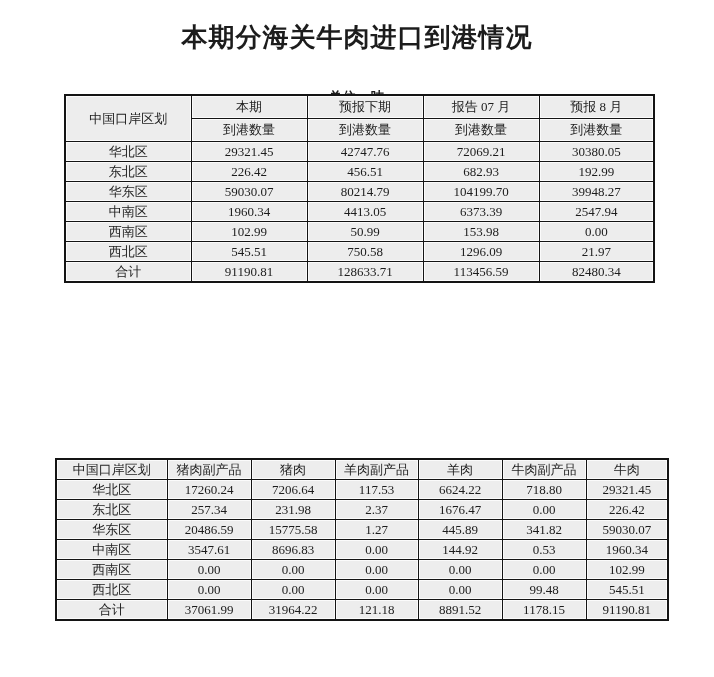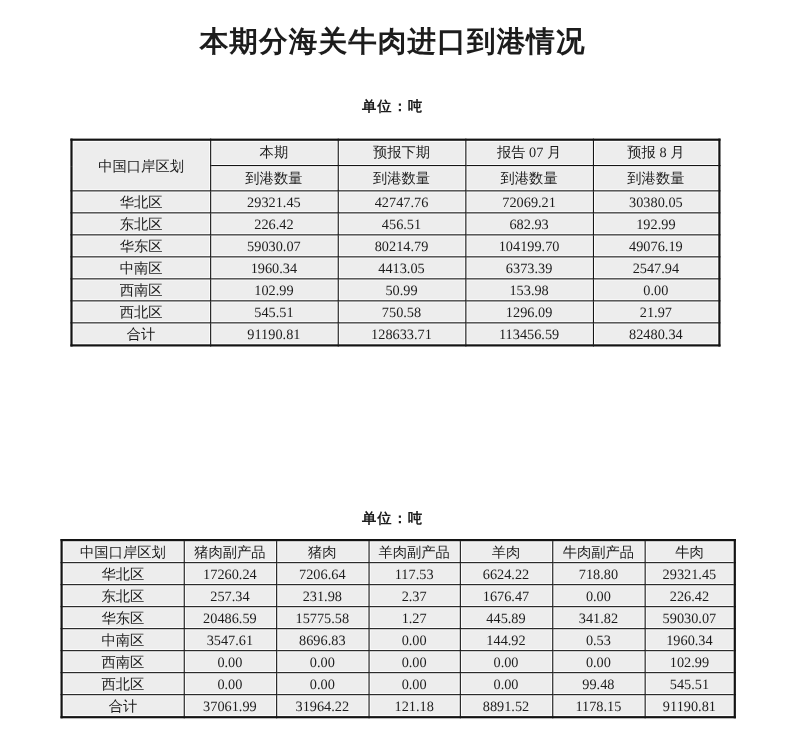--- a/index.html
+++ b/index.html
@@ -20,21 +20,20 @@
   .unit-label{
     position:absolute;left:0;width:714px;text-align:center;
     font-size:13px;font-weight:600;letter-spacing:1px;margin-top:28px;
   }
   .unit-1{top:60px;}
   .unit-2{top:434px;}
 
   table{
     position:absolute;border-collapse:collapse;table-layout:fixed;
     font-size:13px;
-    margin-top:32px;
   }
   .table-1{left:64px;top:94px;width:589px;}
   .table-2{left:55px;top:458px;width:612px;}
 
   table{border:2px solid #141414;}
   th,td{
     border:1px solid #141414;
     background:#ededed;
     box-shadow:inset 0 0 0 1px #fbfbfb;
     text-align:center;vertical-align:middle;
@@ -89,21 +88,21 @@
       <td>226.42</td>
       <td>456.51</td>
       <td>682.93</td>
       <td>192.99</td>
     </tr>
     <tr>
       <td>华东区</td>
       <td>59030.07</td>
       <td>80214.79</td>
       <td>104199.70</td>
-      <td>49076.19</td>
+      <td>39948.27</td>
     </tr>
     <tr>
       <td>中南区</td>
       <td>1960.34</td>
       <td>4413.05</td>
       <td>6373.39</td>
       <td>2547.94</td>
     </tr>
     <tr>
       <td>西南区</td>

